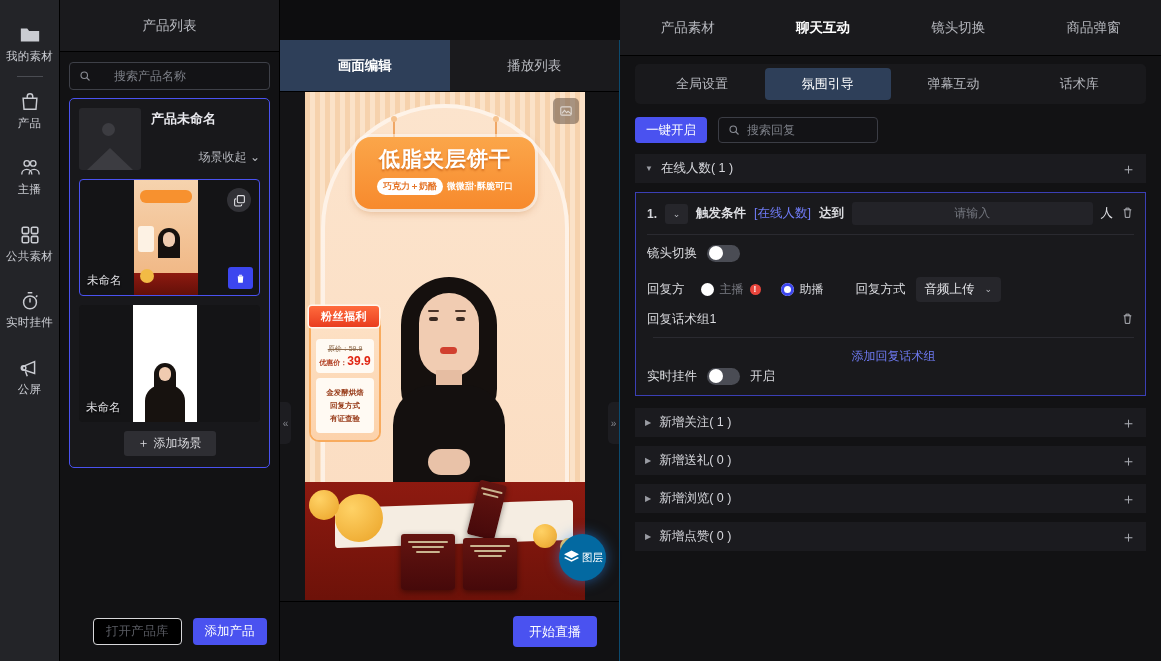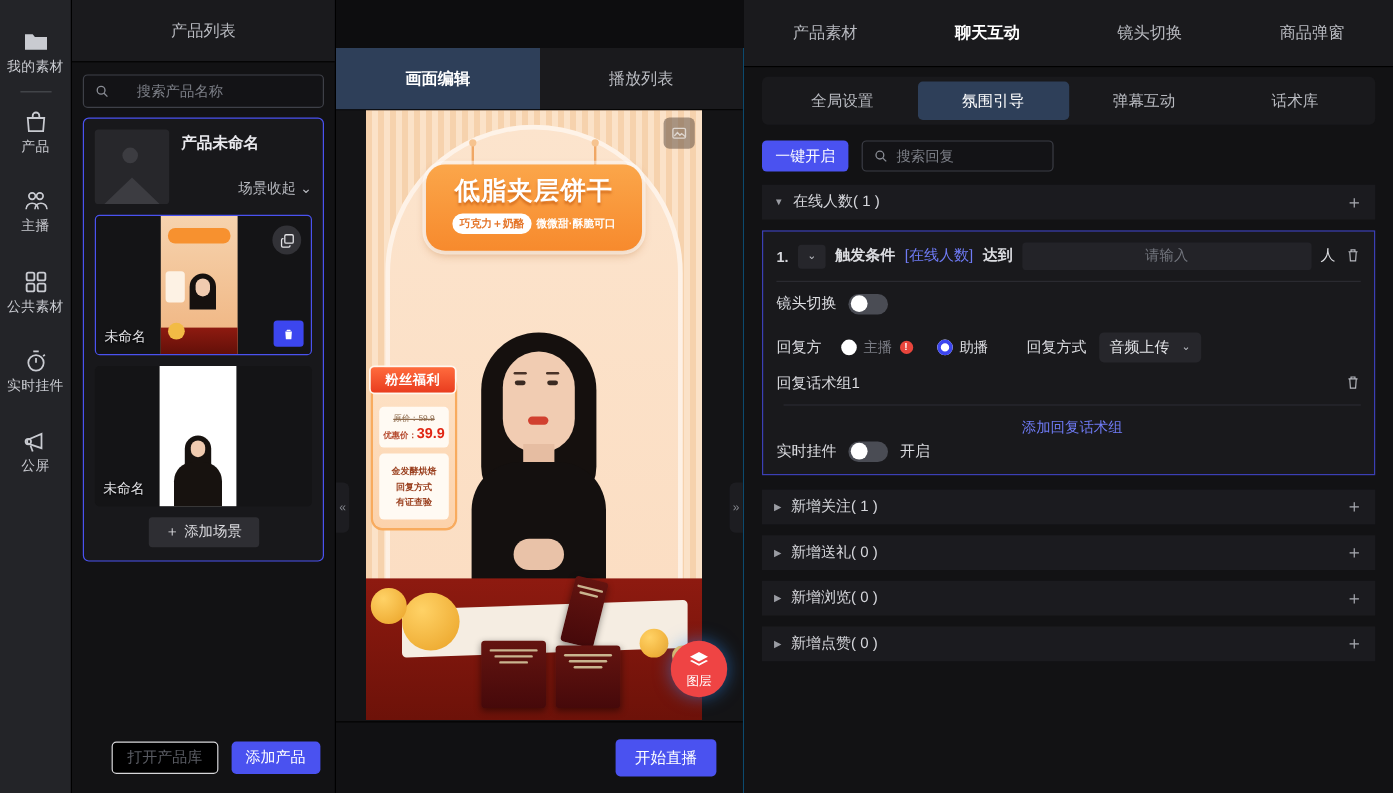--- a/index.html
+++ b/index.html
@@ -170,22 +170,22 @@
   .cookie.c4 { right: 8px; top: 56px; width: 17px; height: 17px; }
   .pack { position: absolute; background: linear-gradient(#641410,#46090a);
     border-radius: 3px; box-shadow: 0 2px 6px rgba(0,0,0,.45);
     display: flex; flex-direction: column; align-items: center; padding-top: 7px; gap: 3px; }
   .pack i { display: block; background: #c9b48f; height: 2px; border-radius: 1px; }
   .pack.p1 { left: 96px; top: 52px; width: 54px; height: 56px; }
   .pack.p2 { left: 158px; top: 56px; width: 54px; height: 52px; }
   .pack.p3 { left: 168px; top: 0px; width: 28px; height: 56px; transform: rotate(14deg); }
 
   .layer-fab { position: absolute; right: 13px; bottom: 20px; width: 47px; height: 47px;
-    border-radius: 50%; background: #ef4444; box-shadow: 0 0 14px rgba(46,141,245,.55);
-    display: flex; flex-direction: column; align-items: center; justify-content: center;
+    border-radius: 50%; background: #0369a1; box-shadow: 0 0 14px rgba(46,141,245,.55);
+    display: flex; flex-direction: row; align-items: center; justify-content: center;
     gap: 1px; cursor: pointer; }
   .layer-fab span { font-size: 10.5px; color: #fff; }
   .canvas-topicon { position: absolute; right: 6px; top: 6px; width: 26px; height: 26px;
     border-radius: 5px; background: rgba(100,82,70,.55);
     display: flex; align-items: center; justify-content: center; cursor: pointer; }
   .canvas-footer { height: 60px; flex: 0 0 60px; display: flex; align-items: center;
     justify-content: flex-end; padding-right: 22px; background: #111113;
     border-top: 1px solid #000; }
   .btn-live { background: #4a52f0; color: #fff; border-radius: 4px; font-size: 13px;
     height: 31px; padding: 0 16px; display: flex; align-items: center; cursor: pointer; }

